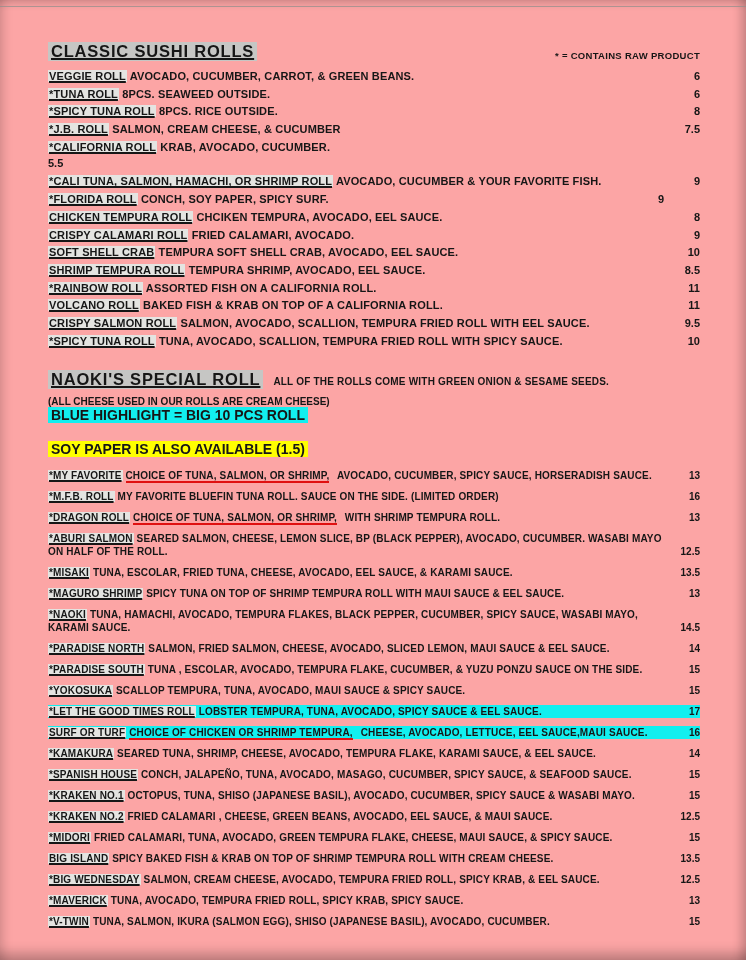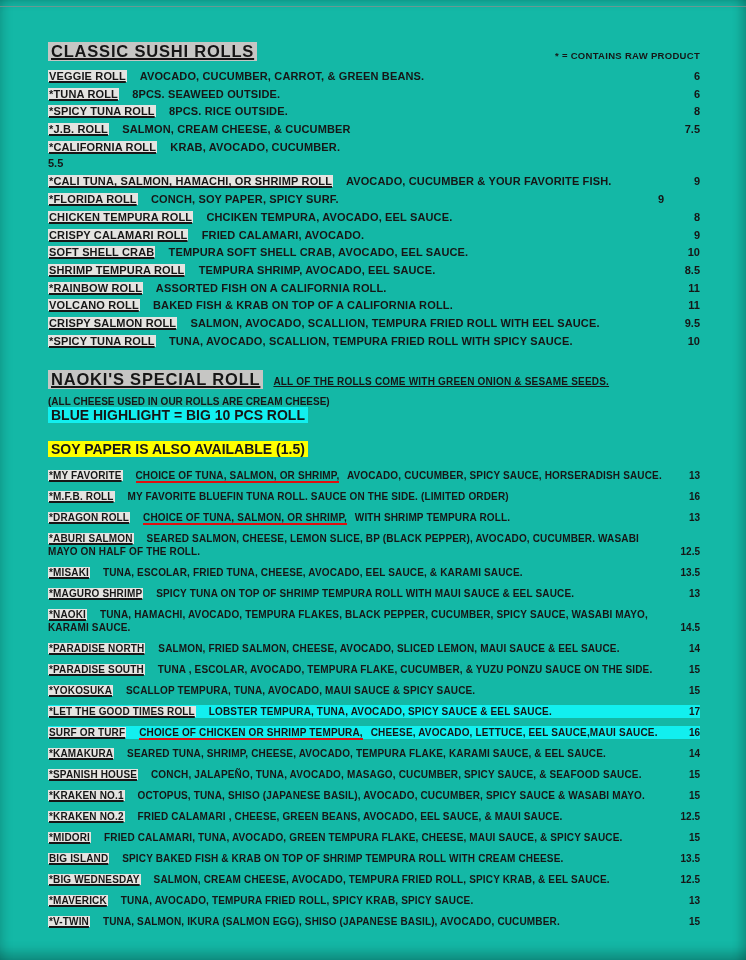--- a/index.html
+++ b/index.html
@@ -7,51 +7,51 @@
     --title-highlight:#c6c6c4;
     --name-highlight:#e4e4e1;
     --highlight-cyan:#12efef;
     --highlight-yellow:#ffff00;
     --red-underline:#e01010;
   }
   *{box-sizing:border-box;margin:0;padding:0;}
   html,body{background:#d9d9d6;}
   body{font-family:"Liberation Sans", sans-serif;font-weight:bold;color:var(--text);}
   .page{
-    width:746px;height:960px;margin:0 auto;background:#14b8a6;position:relative;overflow:hidden;
+    width:746px;height:960px;margin:0 auto;background:#fca5a5;position:relative;overflow:hidden;
     box-shadow:inset -12px 0 10px -7px rgba(0,0,0,.20),
                inset 12px 0 10px -8px rgba(0,0,0,.14),
                inset 0 -16px 12px -9px rgba(0,0,0,.25),
                inset 0 10px 8px -7px rgba(0,0,0,.18);
   }
   .page::before{content:"";position:absolute;top:6px;left:0;right:0;height:1px;background:#8f8f8c;opacity:.7;}
   .content{padding:42px 46px 0 48px;}
 
   .section-header{display:flex;align-items:flex-end;justify-content:space-between;margin-bottom:9px;}
   .section-title{
     font-size:16.5px;letter-spacing:.8px;background:var(--title-highlight);
     text-decoration:underline;text-decoration-thickness:2px;padding:0 3px;
   }
   .raw-note{font-size:9.5px;letter-spacing:.3px;}
   .special-header{justify-content:flex-start;margin-top:22px;margin-bottom:4px;}
-  .subtitle{font-size:10px;margin-left:10px;padding-bottom:2px;letter-spacing:.2px;text-decoration:underline;}
+  .subtitle{font-size:10px;margin-left:10px;padding-bottom:2px;letter-spacing:.2px;}
 
   .notes-row{display:flex;justify-content:space-between;align-items:flex-start;margin-bottom:12px;flex-direction:column;}
   .note-left{font-size:10px;padding-top:3px;}
   .note-right{display:flex;flex-direction:column;gap:18px;margin-right:38px;font-size:14px;}
   .note-cyan{background:var(--highlight-cyan);padding:0 3px;}
   .note-yellow{background:var(--highlight-yellow);padding:0 3px;}
 
   .item{display:flex;align-items:flex-end;}
   .classic .item{font-size:11px;line-height:1.2;margin-bottom:4.5px;}
   .special .item{font-size:10px;line-height:1.3;margin-bottom:8px;}
   .item-text{flex:1;letter-spacing:.15px;}
   .item-name{
     text-decoration:underline;text-decoration-thickness:2px;
-    background:var(--name-highlight);margin-right:10px;padding:0 1px;
+    background:var(--name-highlight);margin-right:0;padding:0 1px;
   }
   .item-red{border-bottom:2px solid var(--red-underline);margin-right:5px;}
   .item-price{margin-left:12px;white-space:nowrap;}
   .hl-cyan{background:var(--highlight-cyan);}
   .price-offset .item-price{padding-right:36px;}
   .price-newline-line{font-size:11px;margin:-1px 0 6px;}
 </style>
 </head>
 <body>
 

